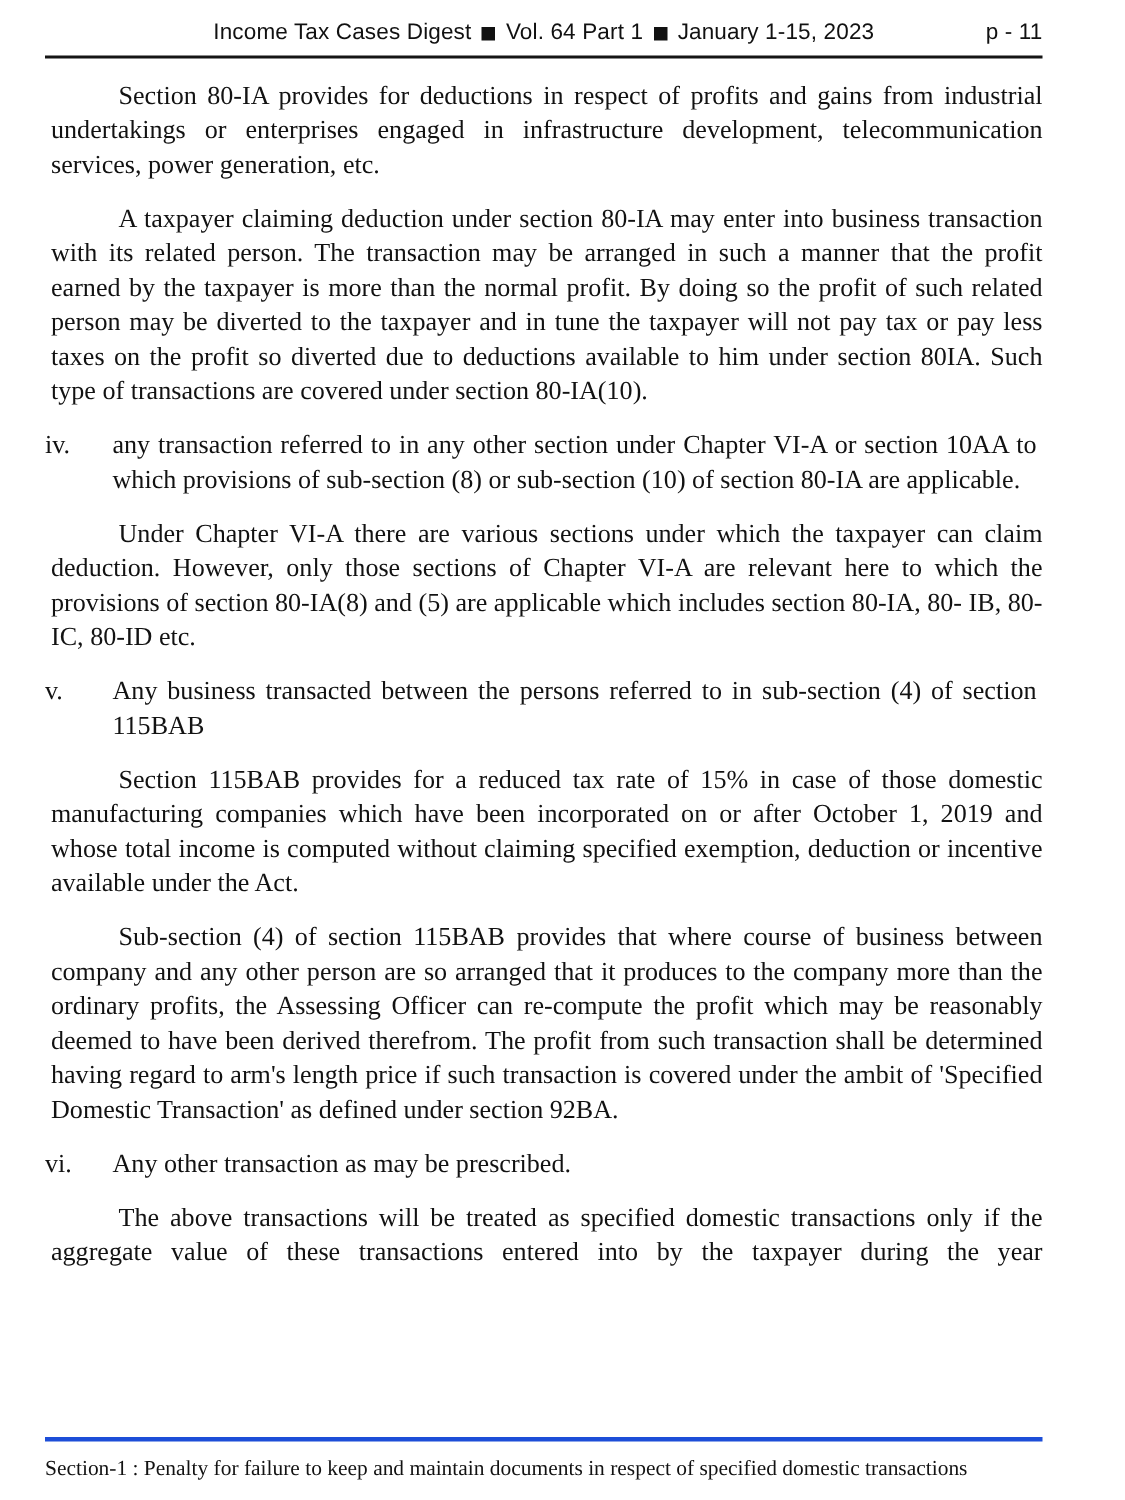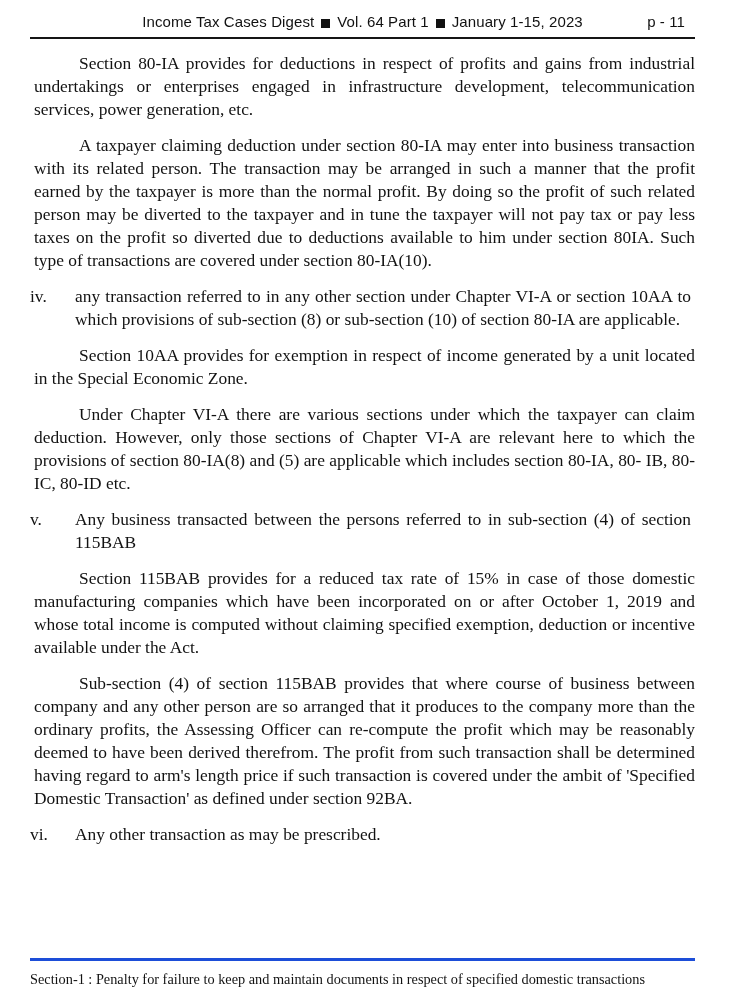--- a/index.html
+++ b/index.html
@@ -34,21 +34,21 @@
   .hdr .sq {
     display: inline-block;
     width: 9px;
     height: 9px;
     background: #111111;
     margin: 0 7px;
     vertical-align: -0.5px;
   }
   .hdr .pnum {
     position: absolute;
-    right: 10px;
+    right: 0;
     top: 0;
   }
   
   .doc-body {
     font-family: "Liberation Serif", "DejaVu Serif", serif;
     font-size: 17.4px;
     line-height: 23px;
     text-align: justify;
     color: #121212;
   }
@@ -102,38 +102,38 @@
 
       <p class="para">Section 80-IA provides for deductions in respect of profits and gains from industrial undertakings or enterprises engaged in infrastructure development, telecommunication services, power generation, etc.</p>
 
       <p class="para">A taxpayer claiming deduction under section 80-IA may enter into business transaction with its related person. The transaction may be arranged in such a manner that the profit earned by the taxpayer is more than the normal profit. By doing so the profit of such related person may be diverted to the taxpayer and in tune the taxpayer will not pay tax or pay less taxes on the profit so diverted due to deductions available to him under section 80IA. Such type of transactions are covered under section 80-IA(10).</p>
 
       <div class="list-item">
         <span class="marker">iv.</span>
         <span>any transaction referred to in any other section under Chapter VI-A or section 10AA to which provisions of sub-section (8) or sub-section (10) of section 80-IA are applicable.</span>
       </div>
 
-      <p class="para">Section 10AA provides for exemption in respect of income generated by a unit located in the Special Economic Zone.</p>
 
       <p class="para">Under Chapter VI-A there are various sections under which the taxpayer can claim deduction. However, only those sections of Chapter VI-A are relevant here to which the provisions of section 80-IA(8) and (5) are applicable which includes section 80-IA, 80- IB, 80-IC, 80-ID etc.</p>
 
       <div class="list-item">
         <span class="marker">v.</span>
         <span>Any business transacted between the persons referred to in sub-section (4) of section 115BAB</span>
       </div>
 
       <p class="para">Section 115BAB provides for a reduced tax rate of 15% in case of those domestic manufacturing companies which have been incorporated on or after October 1, 2019 and whose total income is computed without claiming specified exemption, deduction or incentive available under the Act.</p>
 
       <p class="para">Sub-section (4) of section 115BAB provides that where course of business between company and any other person are so arranged that it produces to the company more than the ordinary profits, the Assessing Officer can re-compute the profit which may be reasonably deemed to have been derived therefrom. The profit from such transaction shall be determined having regard to arm's length price if such transaction is covered under the ambit of 'Specified Domestic Transaction' as defined under section 92BA.</p>
 
       <div class="list-item">
         <span class="marker">vi.</span>
         <span>Any other transaction as may be prescribed.</span>
       </div>
 
+      <p class="para force-last">The above transactions will be treated as specified domestic transactions only if the aggregate value of these transactions entered into by the taxpayer during the year</p>
 
     </div>
   </div>
 
   <div class="ftr">
     <span>Section-1 : Penalty for failure to keep and maintain documents in respect of specified domestic transactions</span>
   </div>
 </div>
 
 </body></html>

